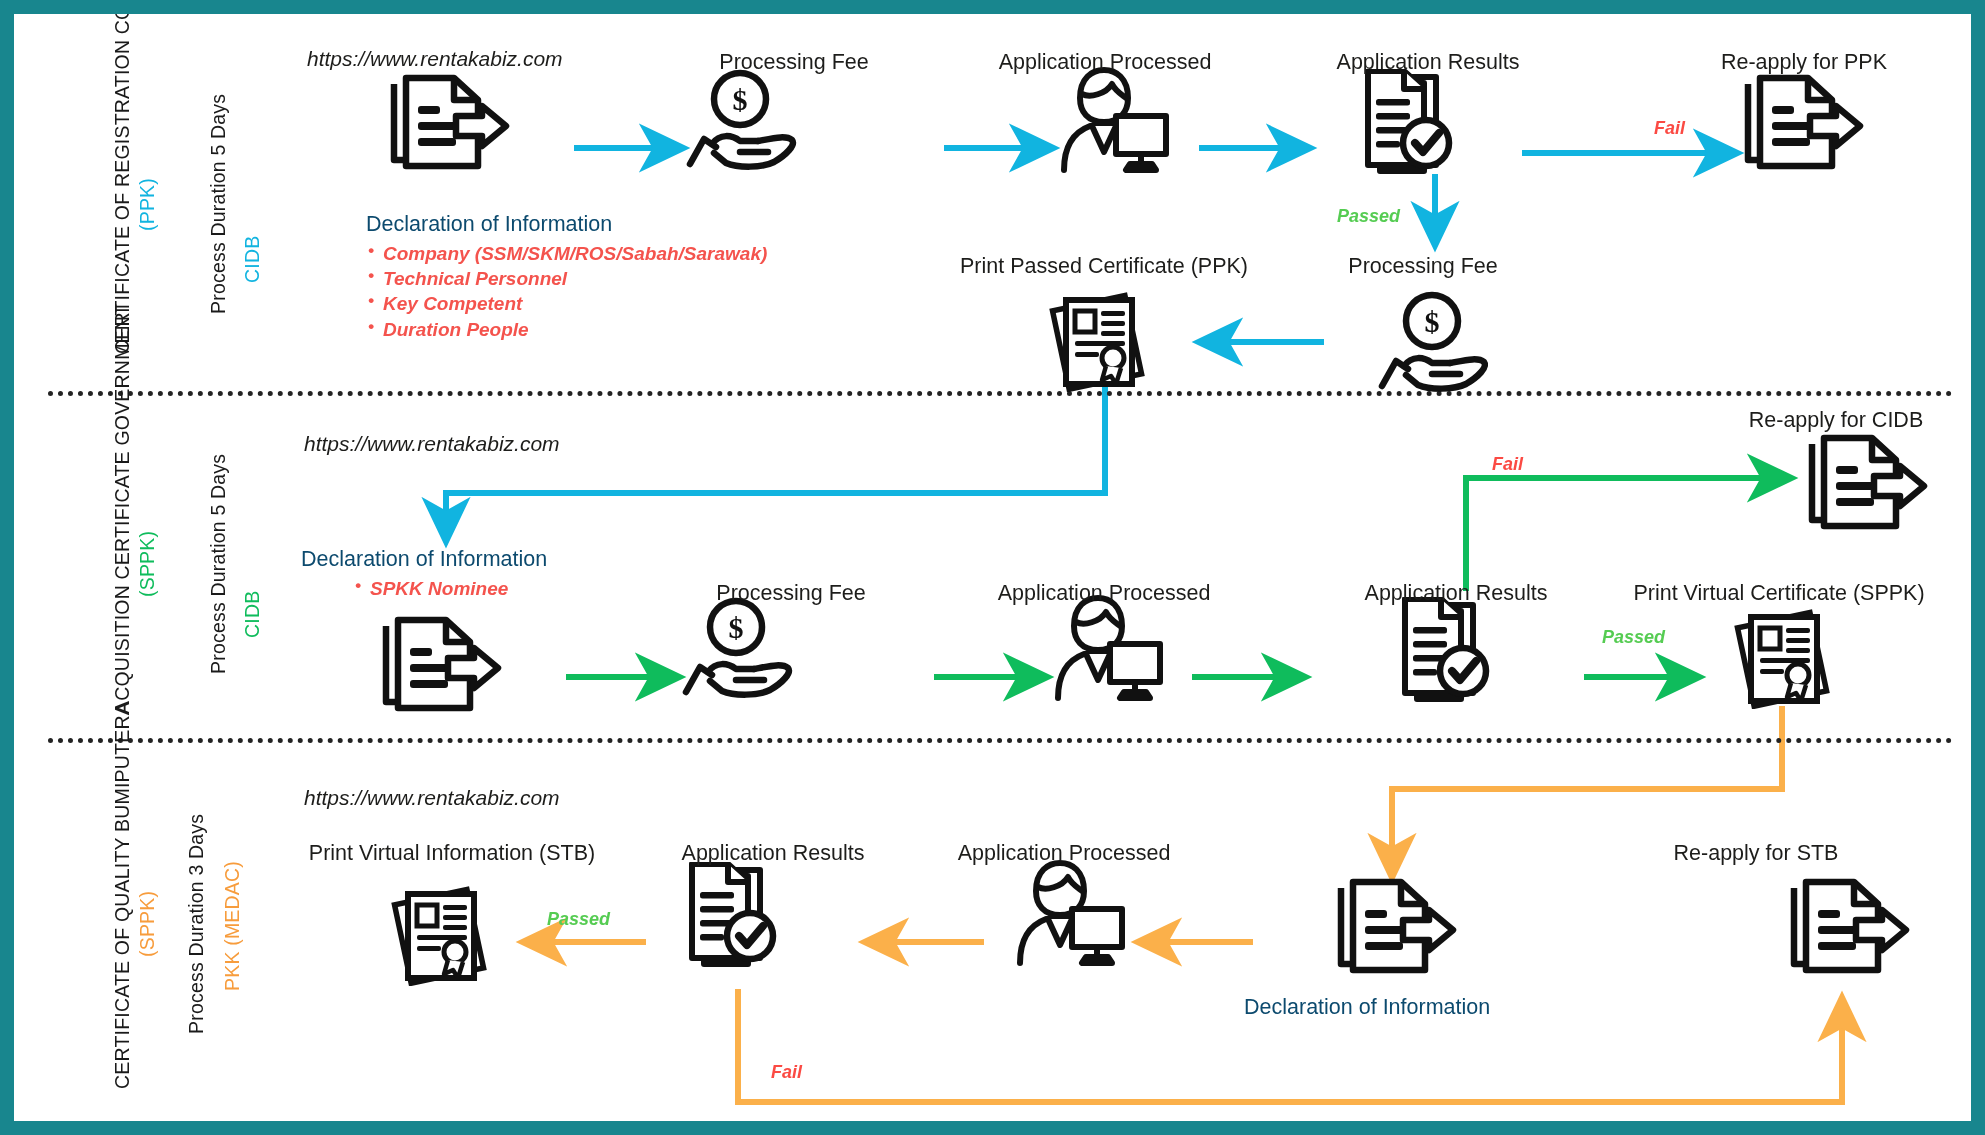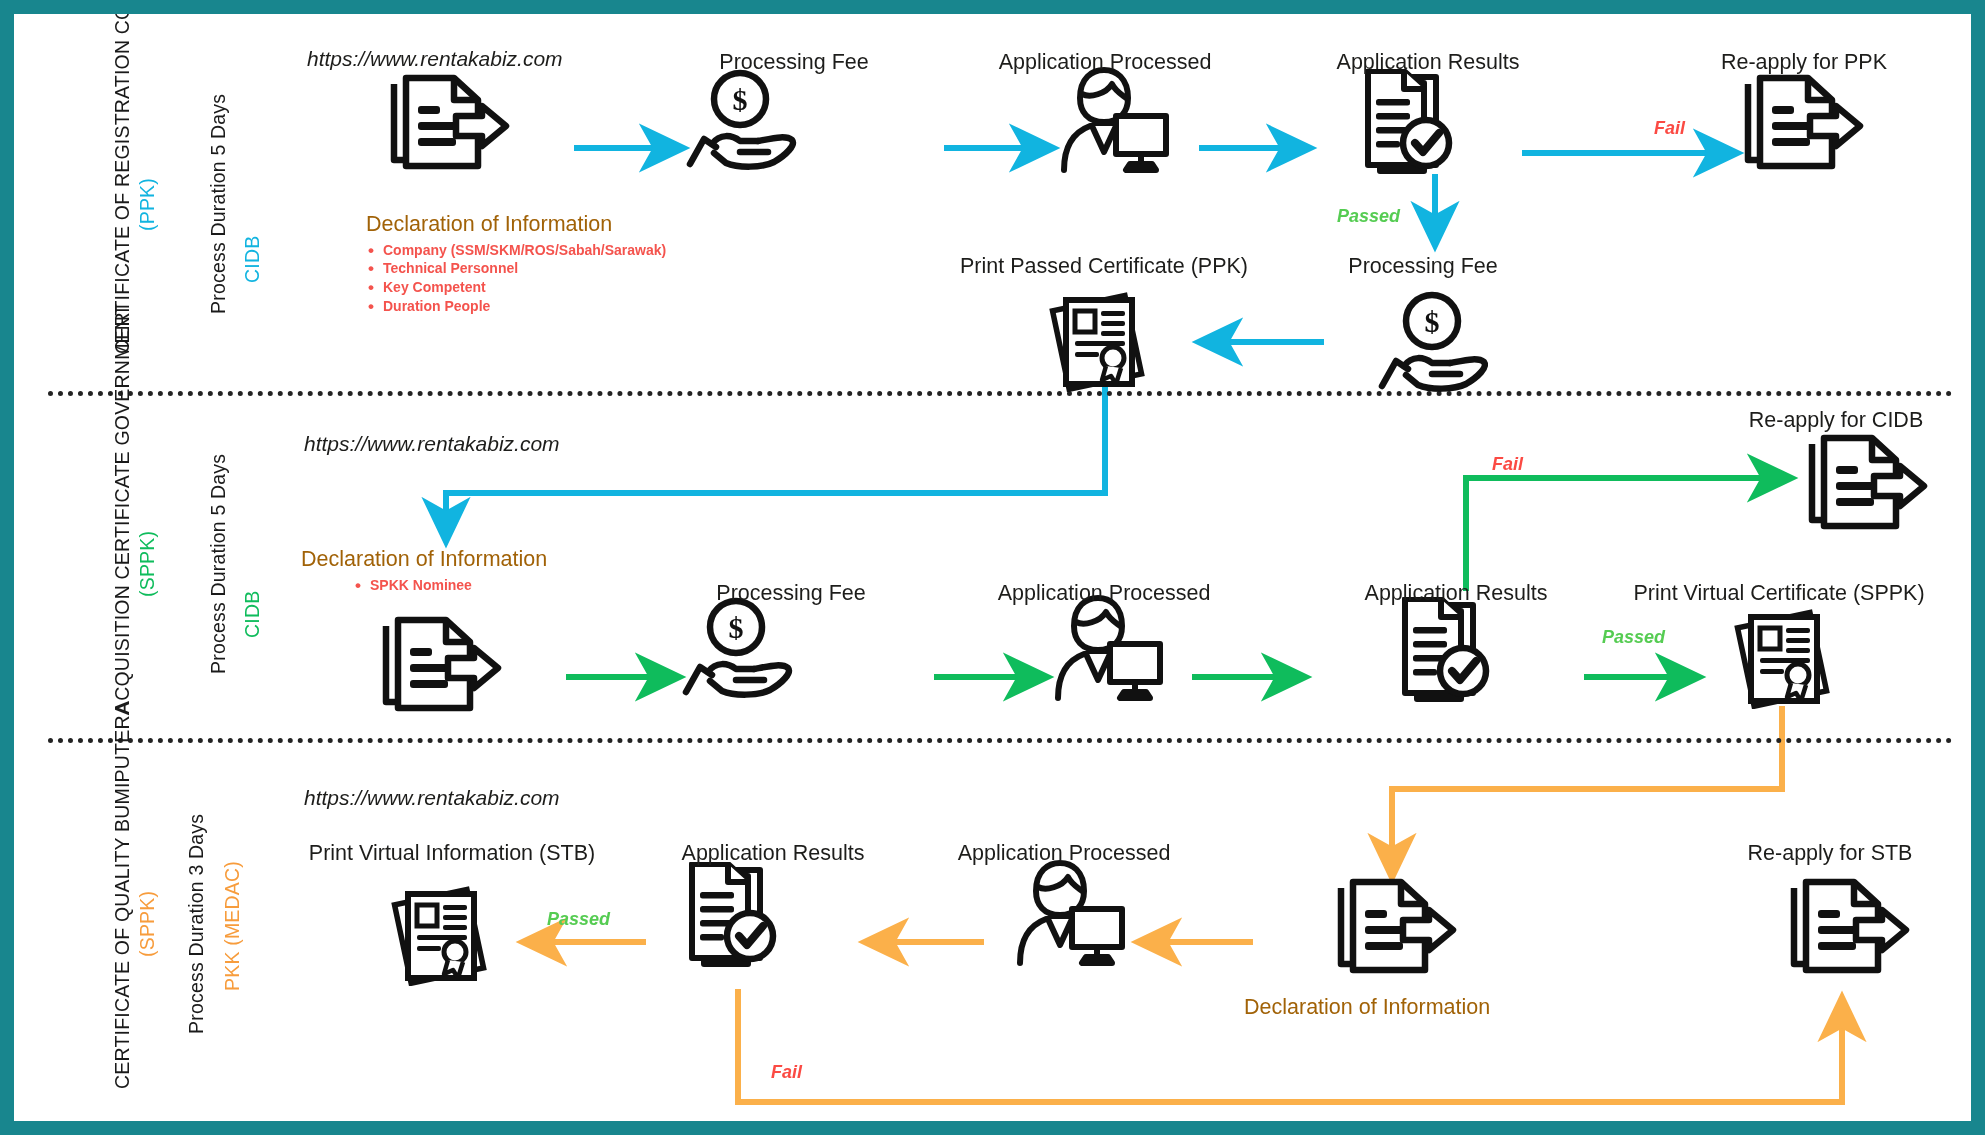--- a/index.html
+++ b/index.html
@@ -38,24 +38,24 @@
   .url{
     position:absolute;
     font-style:italic;
     font-size:21px;
     color:#1d1d1b;
     white-space:nowrap;
   }
 
   
   .decl{position:absolute;}
-  .decl .head{font-size:21.5px;color:#a16207;white-space:nowrap;line-height:1.2;}
+  .decl .head{font-size:21.5px;color:#0c4a6e;white-space:nowrap;line-height:1.2;}
   .decl ul{margin:3px 0 0 0;padding:0;list-style:none;}
   .decl li{
-    font-size:14px;font-weight:bold;color:#f4534d;
+    font-size:19px;font-style:italic;font-weight:bold;color:#f4534d;
     white-space:nowrap;line-height:1.33;position:relative;padding-left:17px;
   }
   .decl li::before{
     content:"•";position:absolute;left:2px;top:-1px;color:#f4534d;font-size:17px;
   }
 
   
   .tag{
     position:absolute;font-size:18px;font-style:italic;font-weight:bold;
     white-space:nowrap;
@@ -482,21 +482,21 @@
         <rect x="36" y="50" width="45" height="8" rx="3"></rect>
         <rect x="36" y="66" width="38" height="8" rx="3"></rect>
       </g>
       <path d="M74,44 L100,44 L100,34 L124,54 L100,74 L100,64 L74,64 Z" fill="#fff" stroke="#111" stroke-width="6.5" stroke-linejoin="round"></path>
     </svg>
   </div>
 
   <div class="lbl c" style="left:438px;top:827px;">Print Virtual Information (STB)</div>
   <div class="lbl c" style="left:759px;top:827px;">Application Results</div>
   <div class="lbl c" style="left:1050px;top:827px;">Application Processed</div>
-  <div class="lbl c" style="left:1816px;top:827px;">Re-apply for STB</div>
+  <div class="lbl c" style="left:1742px;top:827px;">Re-apply for STB</div>
 
   <div class="decl" style="left:1230px;top:981px;">
     <div class="head">Declaration of Information</div>
   </div>
 
   <div class="tag pass" style="left:533px;top:895px;">Passed</div>
   <div class="tag fail" style="left:757px;top:1048px;">Fail</div>
 
 </div>
 </div>

